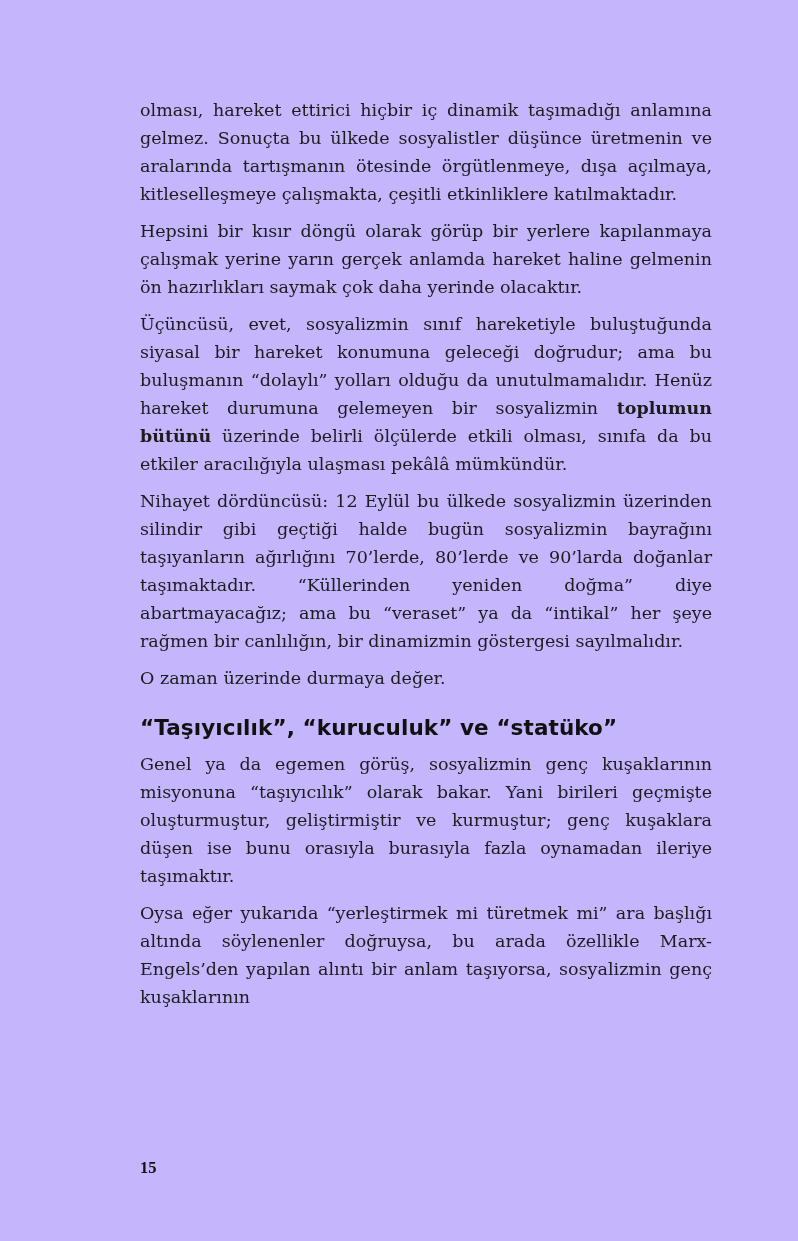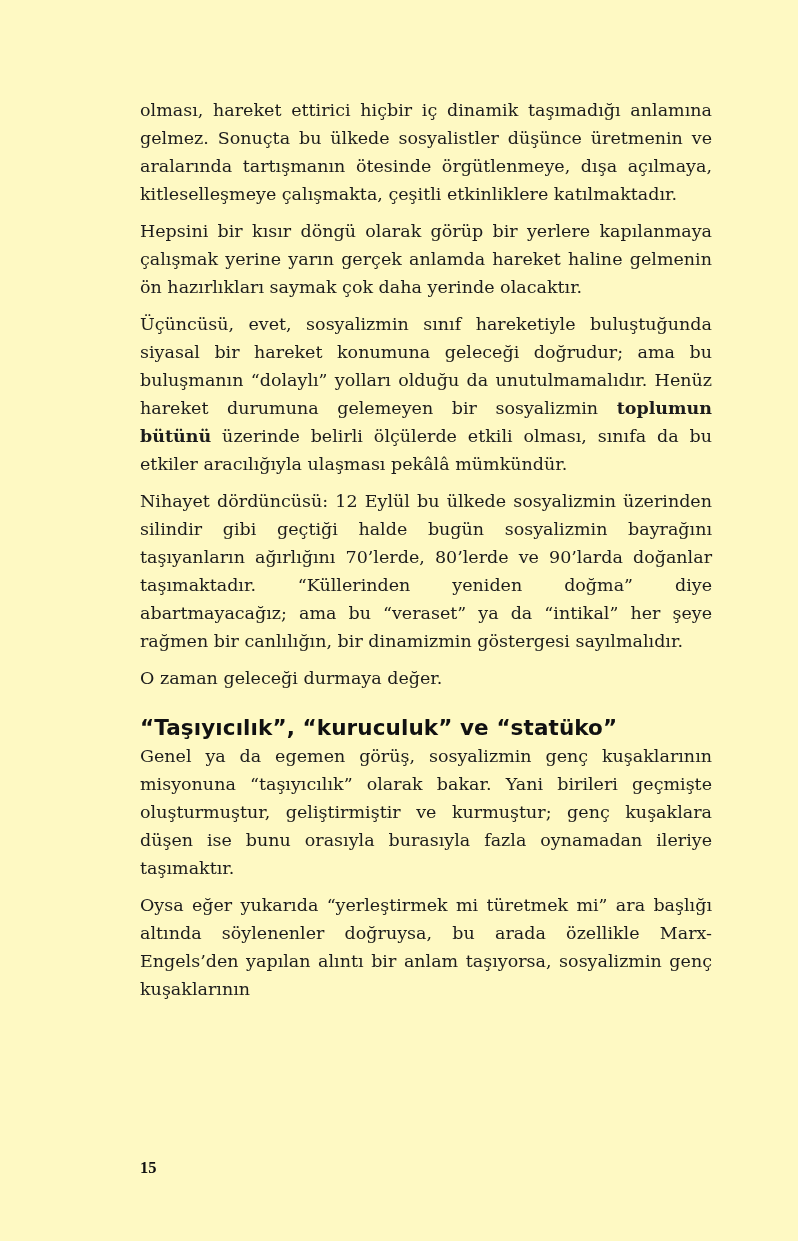--- a/index.html
+++ b/index.html
@@ -3,21 +3,21 @@
   <meta charset="utf-8">
   <style>
     * { margin: 0; padding: 0; box-sizing: border-box; }
     html, body {
       background: #ffffff;
     }
     .page {
       position: relative;
       width: 798px;
       height: 1241px;
-      background: #fef9c3;
+      background: #c4b5fd;
       overflow: hidden;
       font-family: "DejaVu Serif", "Liberation Serif", serif;
       color: #1c1c1c;
     }
     .text-block {
       position: absolute;
       left: 140px;
       top: 96px;
       width: 572px;
       font-size: 17.5px;
@@ -33,21 +33,21 @@
       font-weight: bold;
     }
     h2.section-heading {
       font-family: "DejaVu Sans", "Liberation Sans", sans-serif;
       font-weight: bold;
       font-size: 21.5px;
       line-height: 28px;
       color: #111111;
       text-align: left;
       margin-top: 22px;
-      margin-bottom: 0;
+      margin-bottom: 8px;
       letter-spacing: 0.1px;
     }
     .page-number {
       position: absolute;
       top: 1158px;
       left: 140px;
       width: 572px;
       text-align: left;
       font-family: Liberation Serif, serif;
       font-weight: bold;
@@ -65,21 +65,21 @@
 
     <p><span>Hepsini bir kısır döngü olarak görüp bir yerlere kapılanmaya çalışmak yerine yarın gerçek anlamda hareket haline gelmenin ön hazırlıkları saymak çok daha yerinde olacaktır.</span></p>
 
     <p><span>Üçüncüsü, evet, sosyalizmin sınıf hareketiyle buluştuğunda siyasal bir hareket konumuna geleceği doğrudur; ama bu buluşmanın “dolaylı” yolları olduğu da unutulmamalıdır. Henüz hareket durumuna gelemeyen bir sosyalizmin </span><strong>toplumun bütünü</strong><span> üzerinde belirli ölçülerde etkili olması, sınıfa da bu etkiler aracılığıyla ulaşması pekâlâ mümkündür.</span></p>
 
     <p><span>Nihayet dördüncüsü: 12 Eylül bu ülkede sosyalizmin üzerinden silindir gibi geçtiği halde bugün sosyalizmin bayrağını taşıyanların ağırlığını 70’lerde, 80’lerde ve 90’larda doğanlar taşımaktadır. “Küllerinden yeniden doğma” diye abartmayacağız; ama bu “veraset” ya da “intikal” her şeye rağmen bir canlılığın, bir dinamizmin göstergesi sayılmalıdır.</span></p>
 
 
 
 
-    <p><span>O zaman geleceği durmaya değer.</span></p>
+    <p><span>O zaman üzerinde durmaya değer.</span></p>
 
     <h2 class="section-heading">“Taşıyıcılık”, “kuruculuk” ve “statüko”</h2>
 
     <p><span>Genel ya da egemen görüş, sosyalizmin genç kuşaklarının misyonuna “taşıyıcılık” olarak bakar. Yani birileri geçmişte oluşturmuştur, geliştirmiştir ve kurmuştur; genç kuşaklara düşen ise bunu orasıyla burasıyla fazla oynamadan ileriye taşımaktır.</span></p>
 
     <p><span>Oysa eğer yukarıda “yerleştirmek mi türetmek mi” ara başlığı altında söylenenler doğruysa, bu arada özellikle Marx-Engels’den yapılan alıntı bir anlam taşıyorsa, sosyalizmin genç kuşaklarının </span></p>
 
   </div>
 
   <div class="page-number">15</div>

